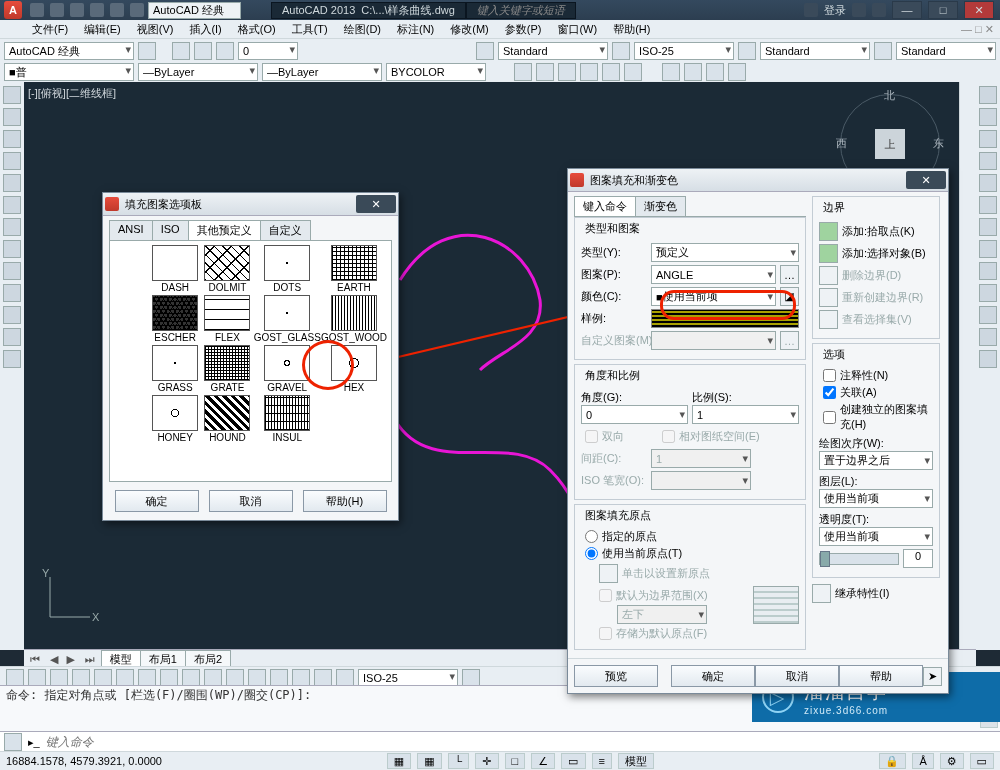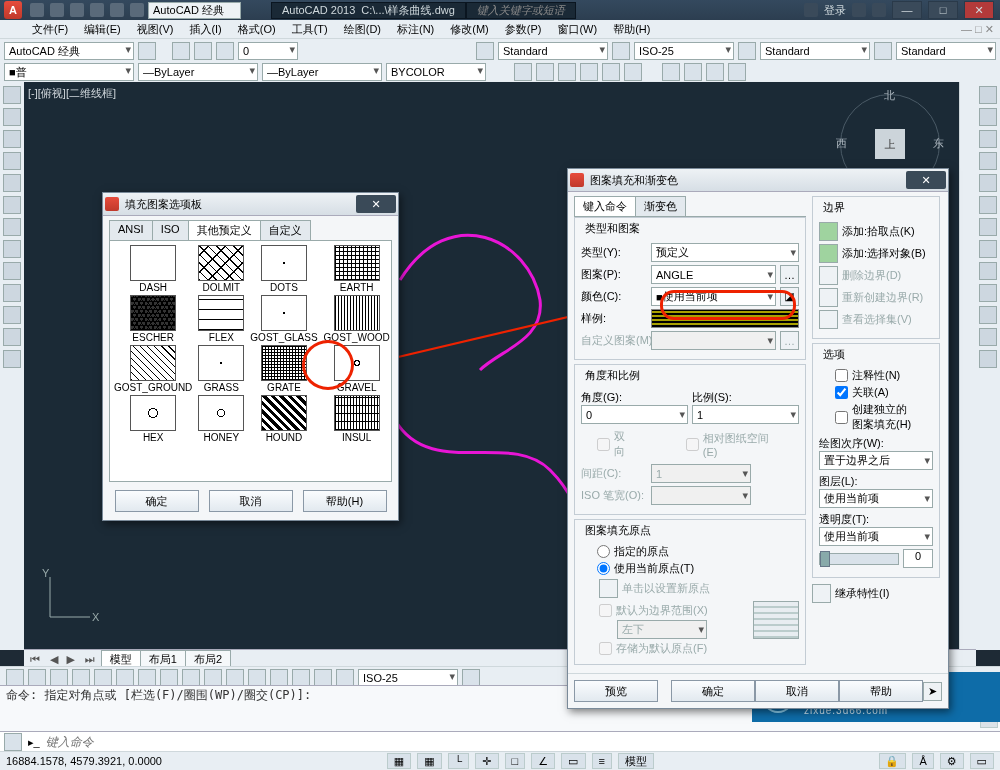--- a/index.html
+++ b/index.html
@@ -56,21 +56,21 @@
 .dlg .tb{height:22px;background:linear-gradient(#eef2f5,#d6dee5);display:flex;align-items:center;padding:0 2px;border-bottom:1px solid #aab;}
 .dlg .tb .aicon{width:14px;height:14px;background:linear-gradient(#e74c3c,#c0392b);border-radius:2px;margin-right:6px;}
 .dlg .tb .title{flex:1;}
 .dlg .tb .xbtn{width:40px;height:18px;background:#3a4a58;color:#fff;display:flex;align-items:center;justify-content:center;border-radius:2px;}
 
 .pal{left:102px;top:192px;width:295px;}
 .pal .tabs{display:flex;margin:4px 6px 0;}
 .pal .tabs .t{padding:2px 8px;border:1px solid #9aa;border-bottom:none;background:#e3e9ee;margin-right:-1px;font-size:11px;}
 .pal .tabs .t.on{background:#fff;}
 .pal .body{margin:0 6px;border:1px solid #9aa;background:#fff;height:236px;overflow:hidden;padding:4px 4px 0;position:relative;}
-.grid{display:grid;grid-template-columns:repeat(4,1fr);gap:2px 6px;}
+.grid{display:grid;grid-template-columns:repeat(4,1fr);gap:2px 0;margin-left:35px;}
 .swatch{display:flex;flex-direction:column;align-items:center;}
 .swatch .sq{width:44px;height:34px;border:1px solid #555;margin-bottom:1px;background-size:cover;}
 .swatch .lab{font-size:10px;white-space:nowrap;}
 
 .p-dash{background:repeating-linear-gradient(0deg,#fff 0 6px,transparent 6px 8px),repeating-linear-gradient(0deg,#000 0 1px,transparent 1px 12px);}
 .p-dolmit{background:repeating-linear-gradient(45deg,#000 0 1px,transparent 1px 6px),repeating-linear-gradient(-45deg,#000 0 1px,transparent 1px 12px);}
 .p-dots{background:radial-gradient(#000 1px,transparent 1px);background-size:8px 8px;}
 .p-earth{background:repeating-linear-gradient(0deg,#000 0 1px,transparent 1px 4px),repeating-linear-gradient(90deg,#000 0 1px,transparent 1px 4px);}
 .p-escher{background:repeating-linear-gradient(60deg,#000 0 1px,transparent 1px 4px),repeating-linear-gradient(-60deg,#000 0 1px,transparent 1px 4px),repeating-linear-gradient(0deg,#000 0 1px,transparent 1px 4px);background-color:#333;}
 .p-flex{background:repeating-linear-gradient(0deg,#000 0 1px,transparent 1px 10px);}
@@ -99,21 +99,21 @@
 .hd .tabs .t{padding:2px 8px;border:1px solid #9aa;border-bottom:none;background:#fff;margin-right:-1px;}
 .hd .tabs .t.off{background:#e3e9ee;}
 .gb{border:1px solid #c3ccd4;padding:4px 6px 6px;margin-bottom:4px;}
 .gb .gt{margin:-10px 0 4px 0;padding:0 4px;display:inline-block;}
 .row{display:flex;align-items:center;margin:3px 0;gap:4px;}
 .row .lab{width:66px;white-space:nowrap;}
 .sel{flex:1;height:17px;border:1px solid #9aa;background:#fff;display:flex;align-items:center;padding:0 14px 0 4px;position:relative;font-size:11px;}
 .sel::after{content:"▾";position:absolute;right:2px;color:#555;}
 .sel.dis{color:#9aa;background:#f0f0f0;}
 .sqbtn{width:17px;height:17px;border:1px solid #9aa;background:#eef2f5;display:flex;align-items:center;justify-content:center;}
-.chk{display:flex;align-items:center;gap:4px;margin:2px 16px;font-size:11px;}
+.chk{display:flex;align-items:center;gap:4px;margin:2px 4px;font-size:11px;}
 .chk input{margin:0;}
 .swatch-bar{flex:1;height:17px;border:1px solid #888;background:repeating-linear-gradient(0deg,#000 0 2px,#a8a000 2px 4px),repeating-linear-gradient(90deg,rgba(0,0,0,.4) 0 1px,transparent 1px 5px);}
 .mini{width:17px;height:17px;border:1px solid #9aa;background:#eef2f5;}
 .hd .btns{display:flex;gap:0;justify-content:flex-end;padding:6px;border-top:1px solid #cfd8dc;align-items:center;}
 .hd .btns .left{margin-right:auto;}
 .disabled{color:#9aa;}
 .preview-tile{width:44px;height:36px;border:1px solid #9aa;background:repeating-linear-gradient(0deg,#bcc 0 2px,#e8edf1 2px 6px),repeating-linear-gradient(90deg,#bcc 0 2px,transparent 2px 10px);}
 
 .wm{position:absolute;right:0;bottom:48px;width:228px;height:50px;background:#0e6ca8;color:#fff;display:flex;align-items:center;gap:10px;padding:0 10px;font-size:19px;letter-spacing:2px;}
 .wm .play{width:28px;height:28px;border:2px solid #8fd3f4;border-radius:50%;display:flex;align-items:center;justify-content:center;color:#8fd3f4;}
@@ -373,24 +373,20 @@
           <div class="sq p-flex"></div>
           <div class="lab">FLEX</div>
         </div>
       <div class="swatch">
           <div class="sq p-gglass"></div>
           <div class="lab">GOST_GLASS</div>
         </div>
       <div class="swatch">
           <div class="sq p-gwood"></div>
           <div class="lab">GOST_WOOD</div>
-        </div>
-      <div class="swatch">
-          <div class="sq p-gground"></div>
-          <div class="lab">GOST_GROUND</div>
         </div>
       <div class="swatch">
           <div class="sq p-grass"></div>
           <div class="lab">GRASS</div>
         </div>
       <div class="swatch">
           <div class="sq p-grate"></div>
           <div class="lab">GRATE</div>
         </div>
       <div class="swatch">

